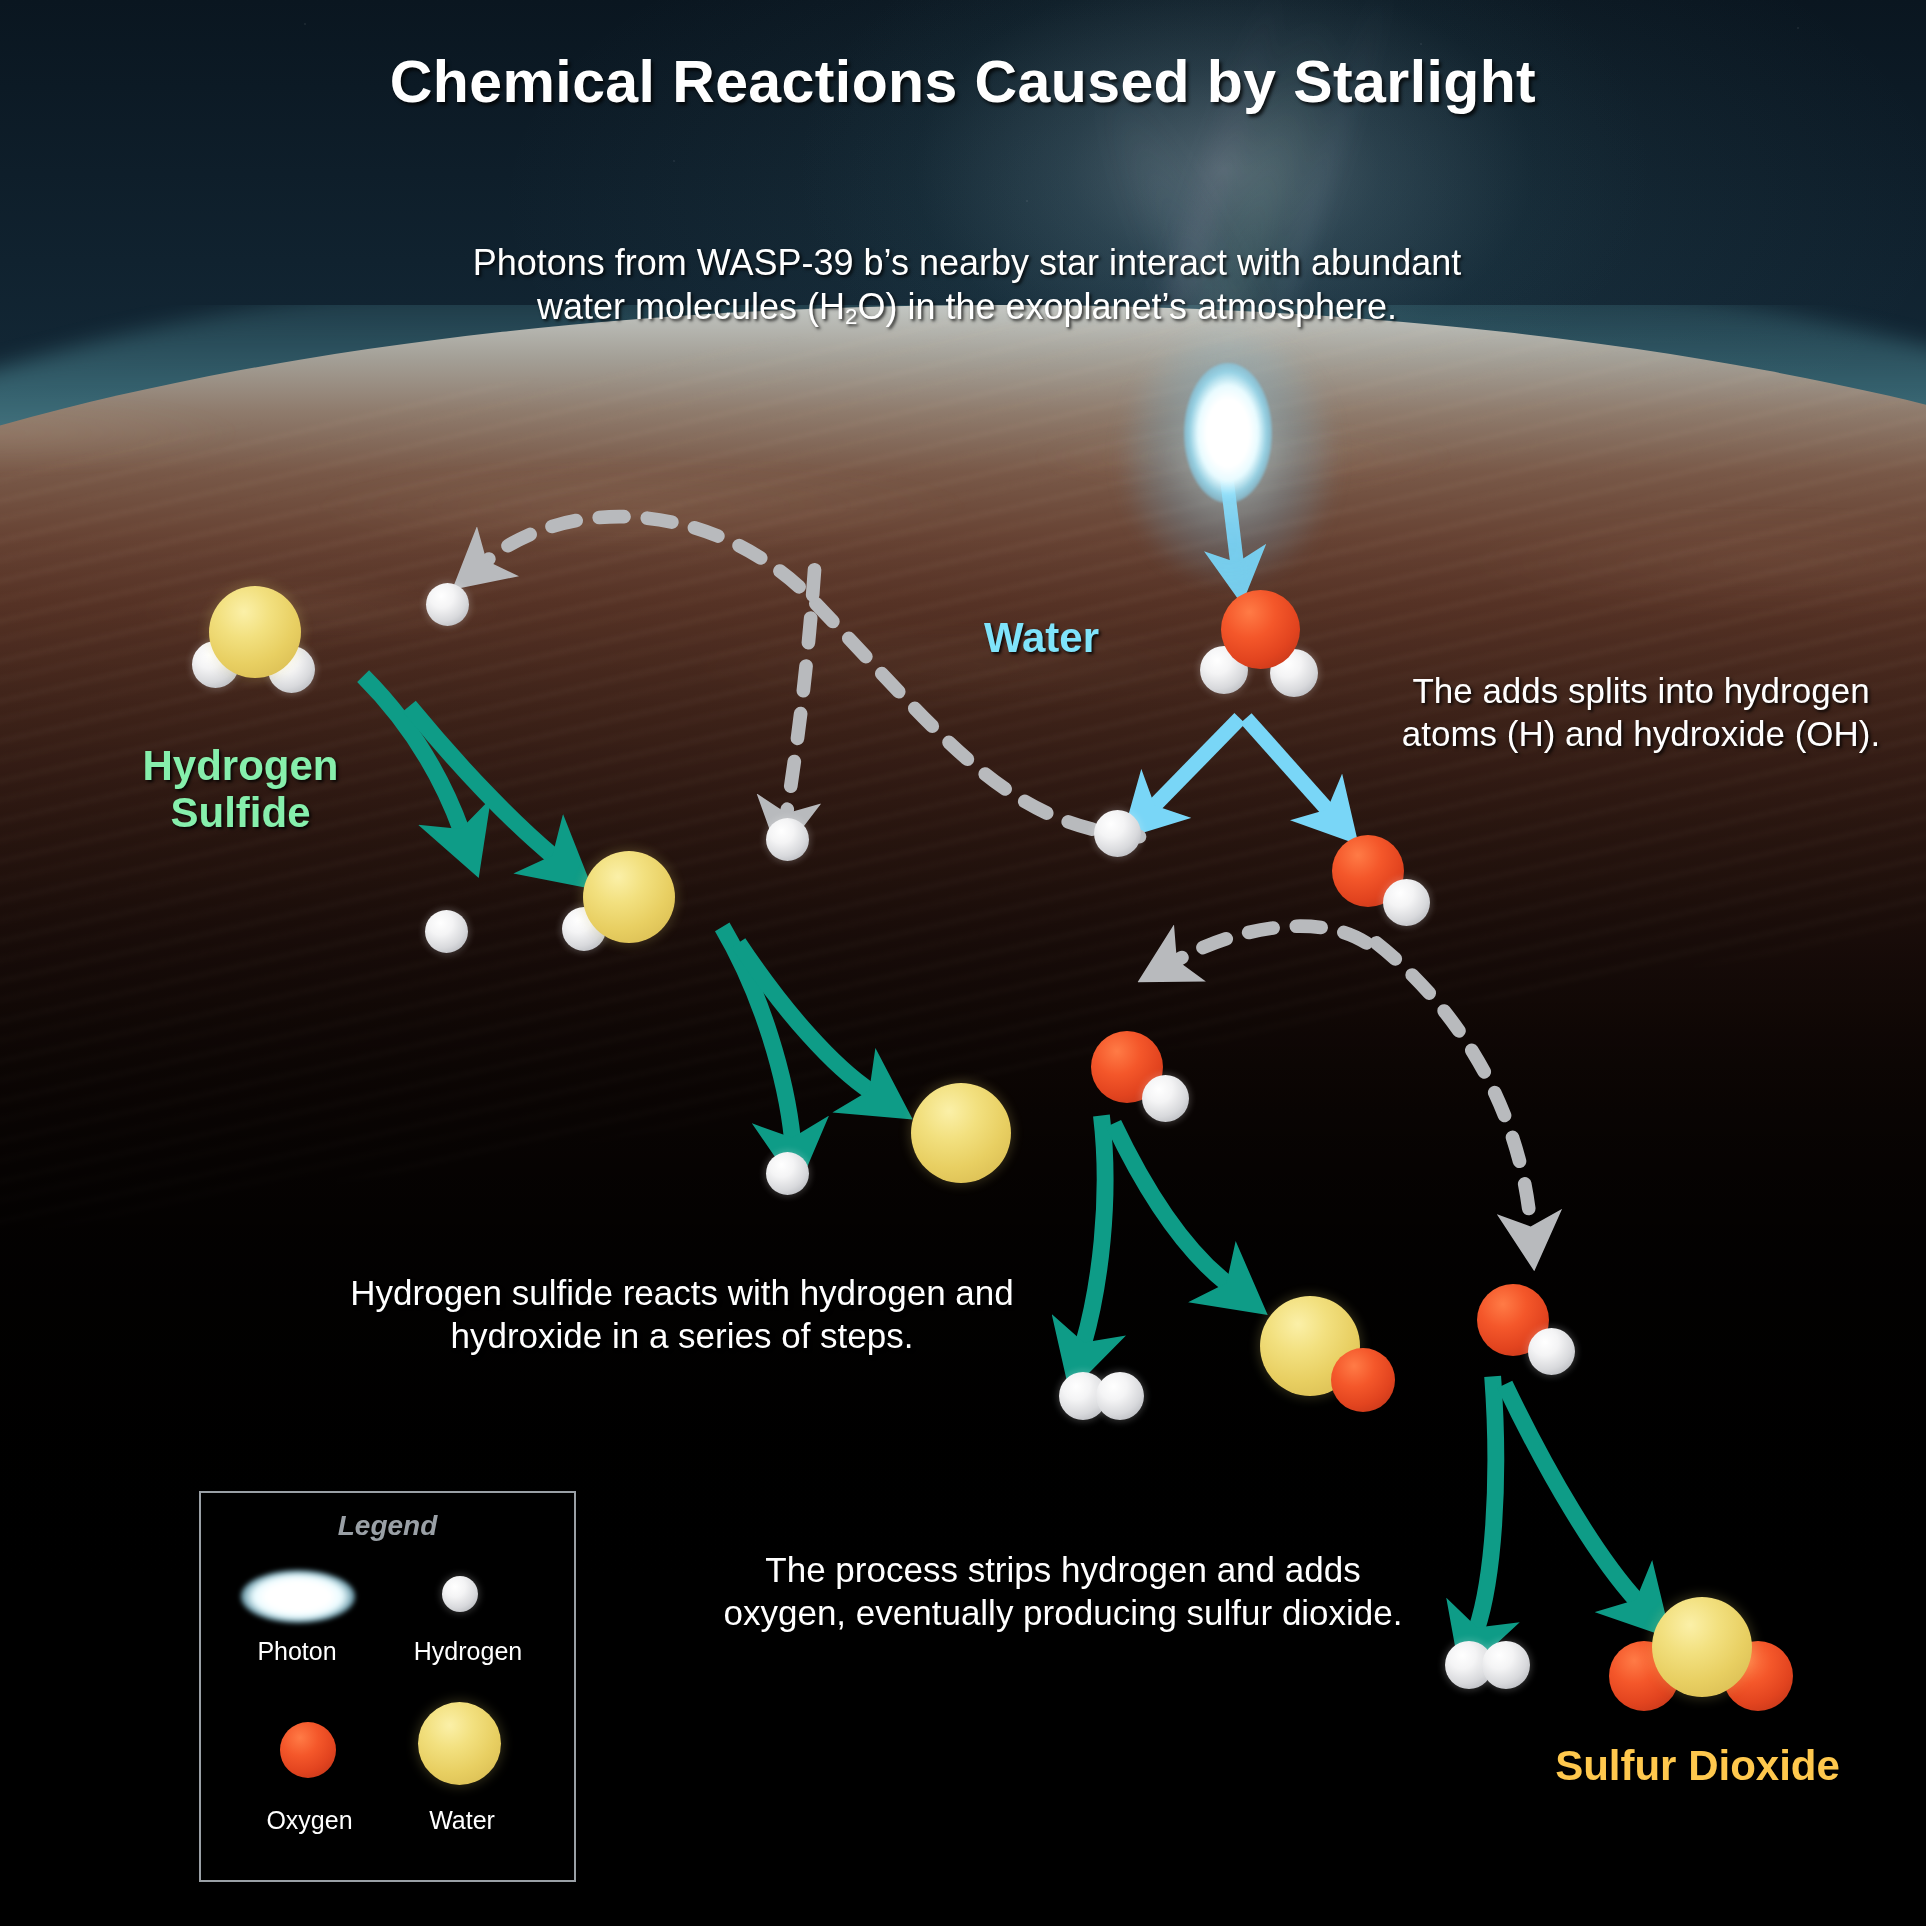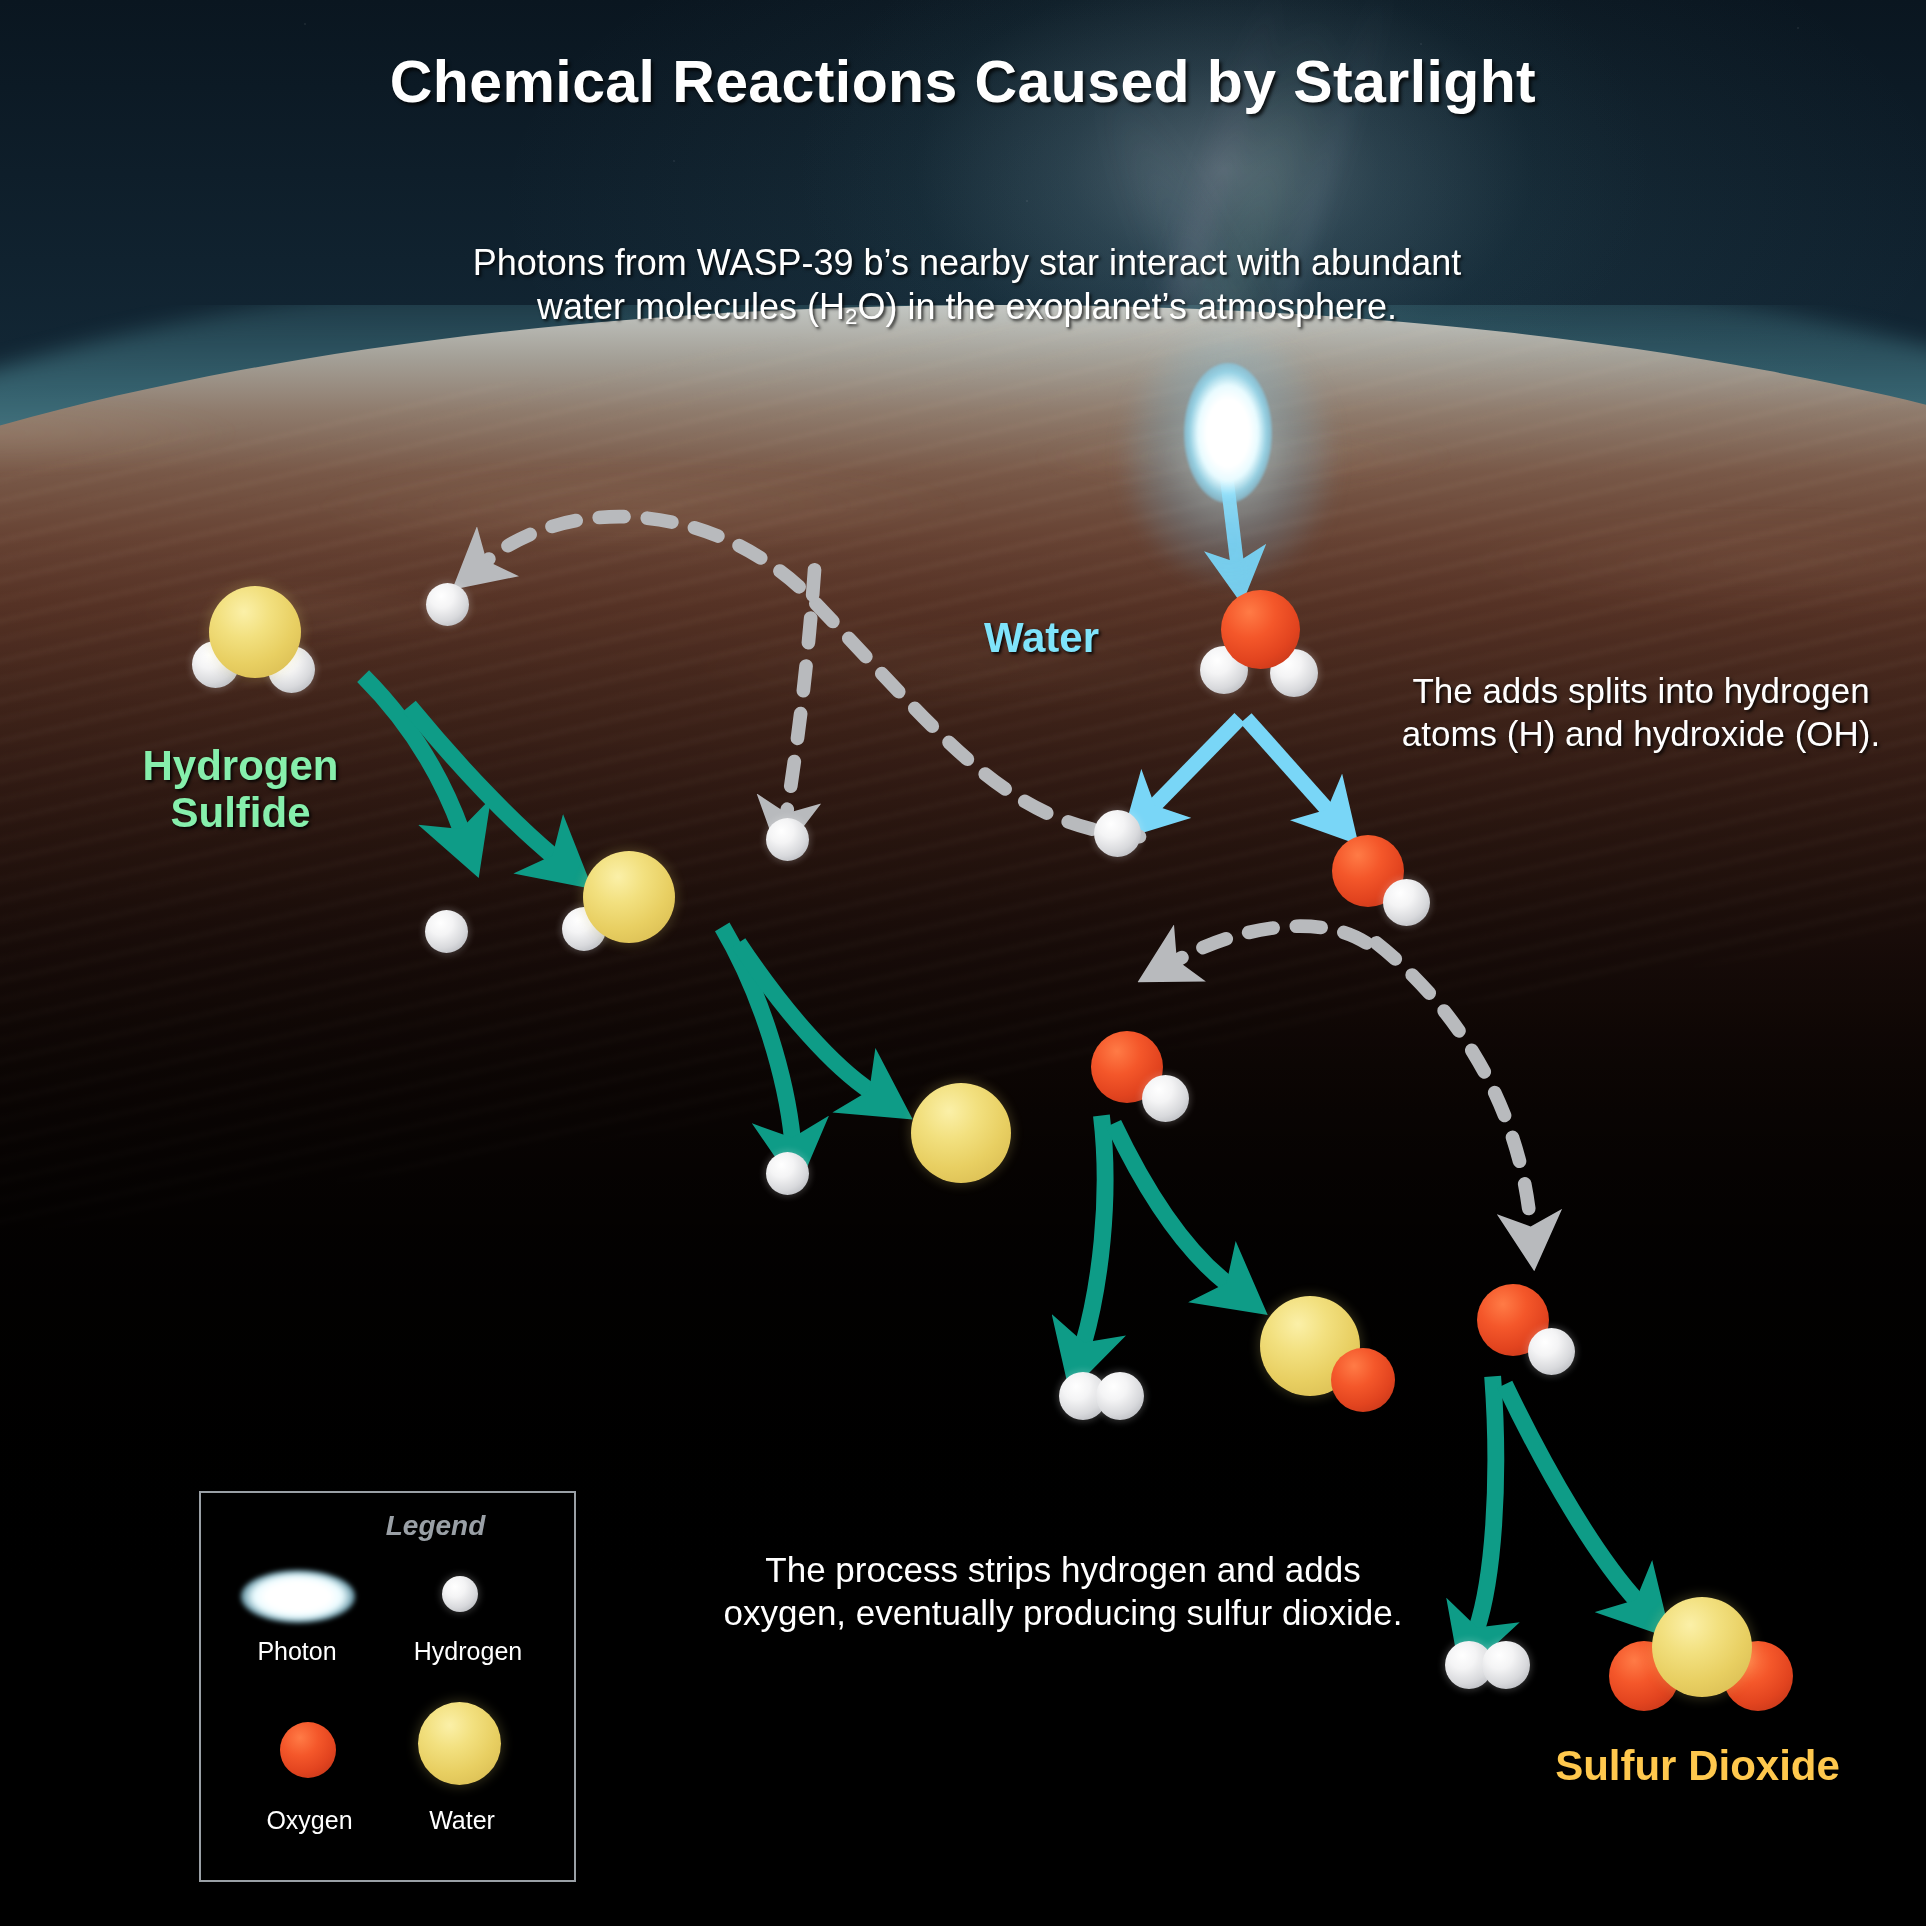--- a/index.html
+++ b/index.html
@@ -167,21 +167,21 @@
     filter:blur(10.4px);
   }
 
   
   .legend{
     position:absolute;left:199px;top:1491px;width:373px;height:387px;
     background:#000;border:2px solid #9aa0a6;
   }
   .legend-title{
     position:absolute;left:0;top:17px;width:373px;text-align:center;
-    font-size:28px;font-style:italic;font-weight:bold;color:#9aa0a6;margin-left:48px;
+    font-size:28px;font-style:italic;font-weight:bold;color:#9aa0a6;
   }
   .legend-lbl{position:absolute;text-align:center;color:#fff;font-size:25px;}
 
   svg.overlay{position:absolute;left:0;top:0;width:1926px;height:1926px;pointer-events:none;}
 </style>
 </head>
 <body>
 
 <div id="stage">
 
@@ -200,20 +200,21 @@
   </div>
 
   <div class="title">Chemical Reactions Caused by Starlight</div>
 
   <div class="subtitle">
     <span>Photons from WASP-39 b’s nearby star interact with abundant</span><br>
     <span>water molecules (H</span><sub>2</sub><span>O) in the exoplanet’s atmosphere.</span>
   </div>
 
   <div class="callout c-split">The adds splits into hydrogen atoms (H) and hydroxide (OH).</div>
+  <div class="callout c-react">Hydrogen sulfide reacts with hydrogen and hydroxide in a series of steps.</div>
   <div class="callout c-process">The process strips hydrogen and adds oxygen, eventually producing sulfur dioxide.</div>
 
   <div class="mollabel lbl-h2s">Hydrogen Sulfide</div>
   <div class="mollabel lbl-water">Water</div>
   <div class="mollabel lbl-so2">Sulfur Dioxide</div>
 
   <svg class="overlay" viewBox="0 0 4800 4800">
     <defs>
       <marker id="mTeal" markerWidth="4.2" markerHeight="4.6" refX="1.2" refY="2.3" orient="auto">
         <path d="M0,0 L4.2,2.3 L0,4.6 L1.1,2.3 Z" fill="#0E9C87"></path>

